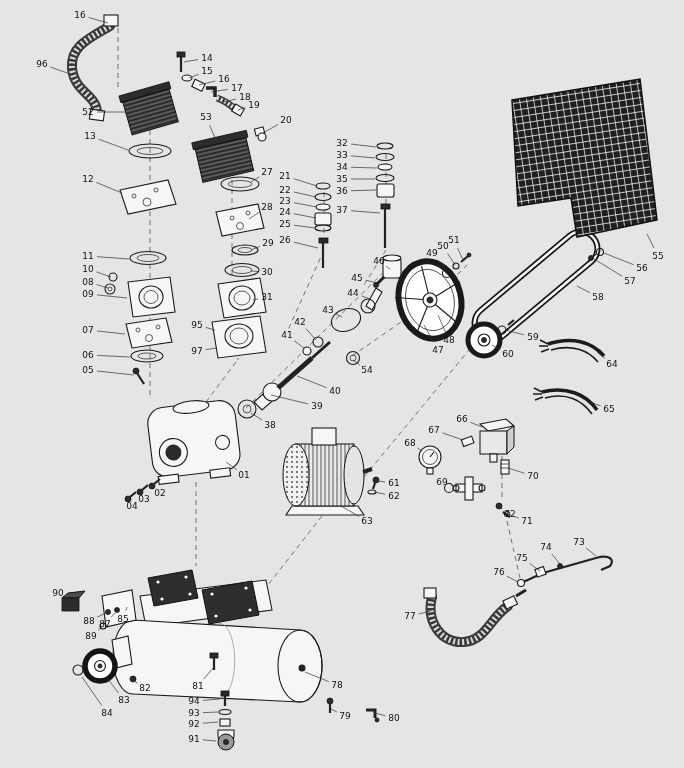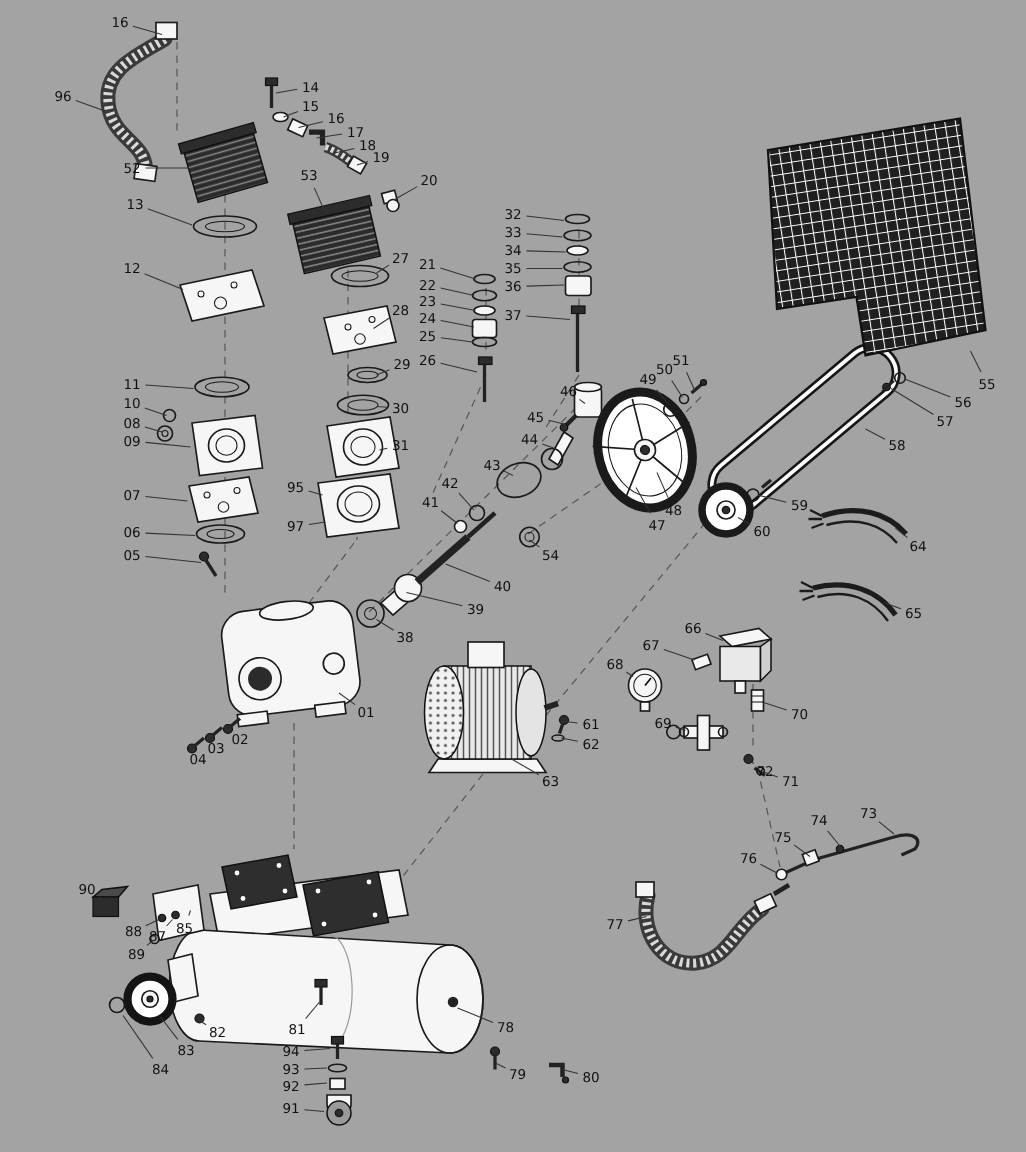--- a/index.html
+++ b/index.html
@@ -1,16 +1,16 @@
 <!DOCTYPE html>
 <html><head>
 <meta charset="utf-8">
 <style>
   html,body{margin:0;padding:0;background:#fff;}
-  .stage{position:relative;width:684px;height:768px;background:#a3a3a3;overflow:hidden;}
+  .stage{position:relative;width:684px;height:768px;background:#e5e5e5;overflow:hidden;}
   svg{display:block;}
   .plabel{font-family:"DejaVu Sans",sans-serif;font-size:9px;fill:#111;text-anchor:middle;}
   .leader{stroke:#333;stroke-width:0.7;}
   .ln{fill:none;stroke:#1a1a1a;stroke-width:1.1;}
   .lnt{fill:none;stroke:#1a1a1a;stroke-width:0.7;}
   .fl{fill:#f6f6f6;stroke:#1a1a1a;stroke-width:1.1;}
   .dk{fill:#2c2c2c;stroke:#111;stroke-width:0.8;}
   .dash{fill:none;stroke:#555;stroke-width:0.8;stroke-dasharray:5 4;}
   .hosecore{fill:none;stroke:#3a3a3a;stroke-width:10;stroke-linecap:round;}
   .hoselight{fill:none;stroke:#d9d9d9;stroke-width:6;stroke-dasharray:2 2.5;}

